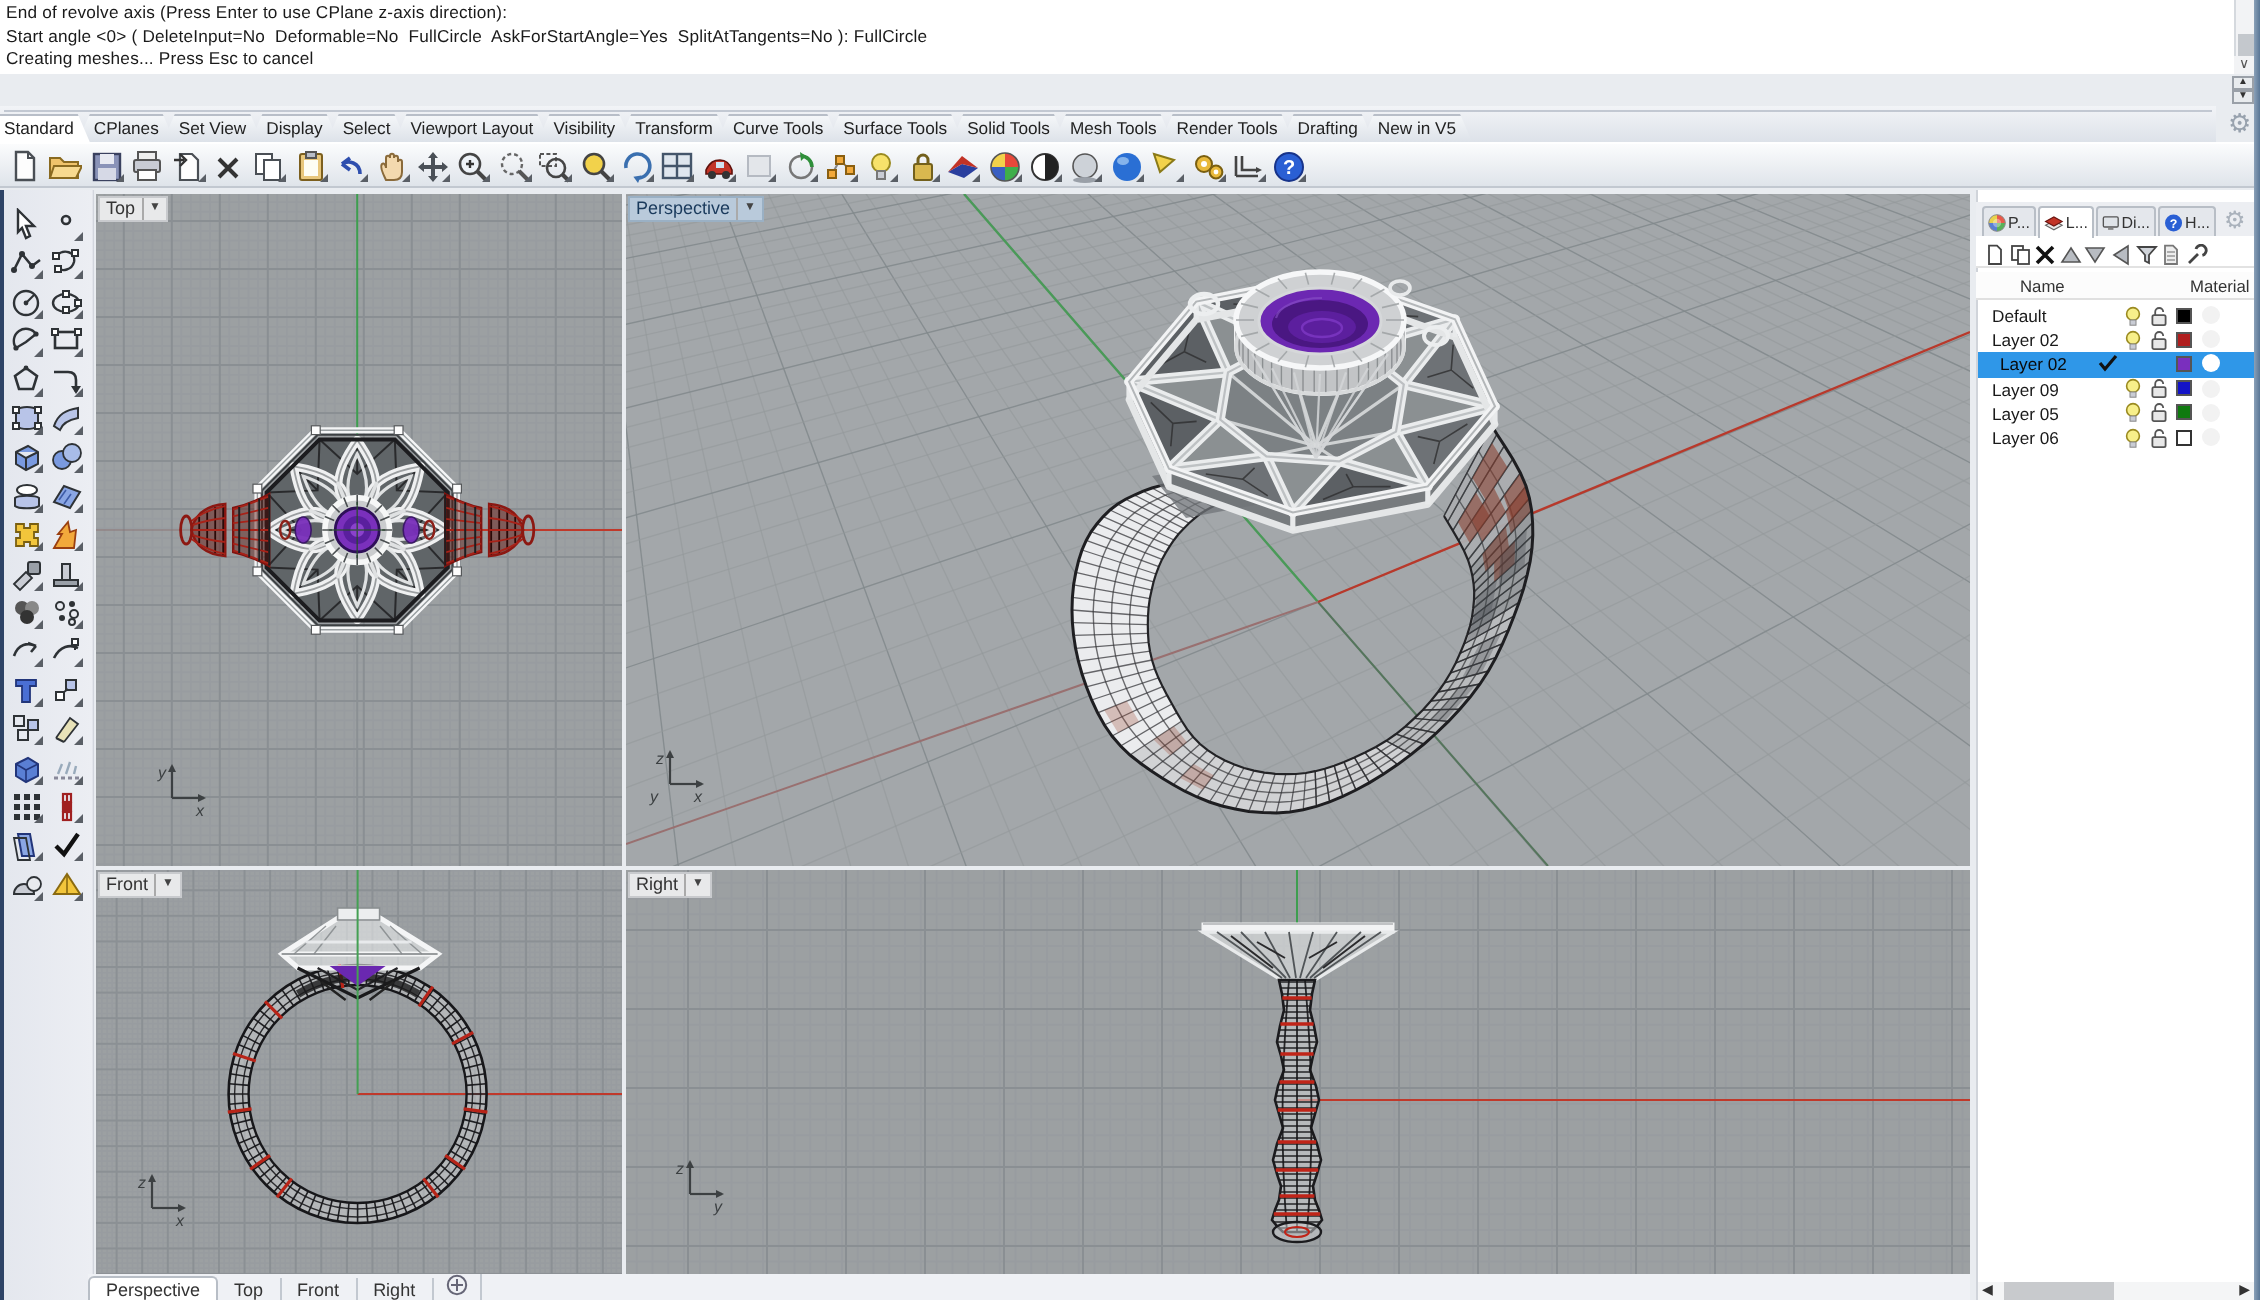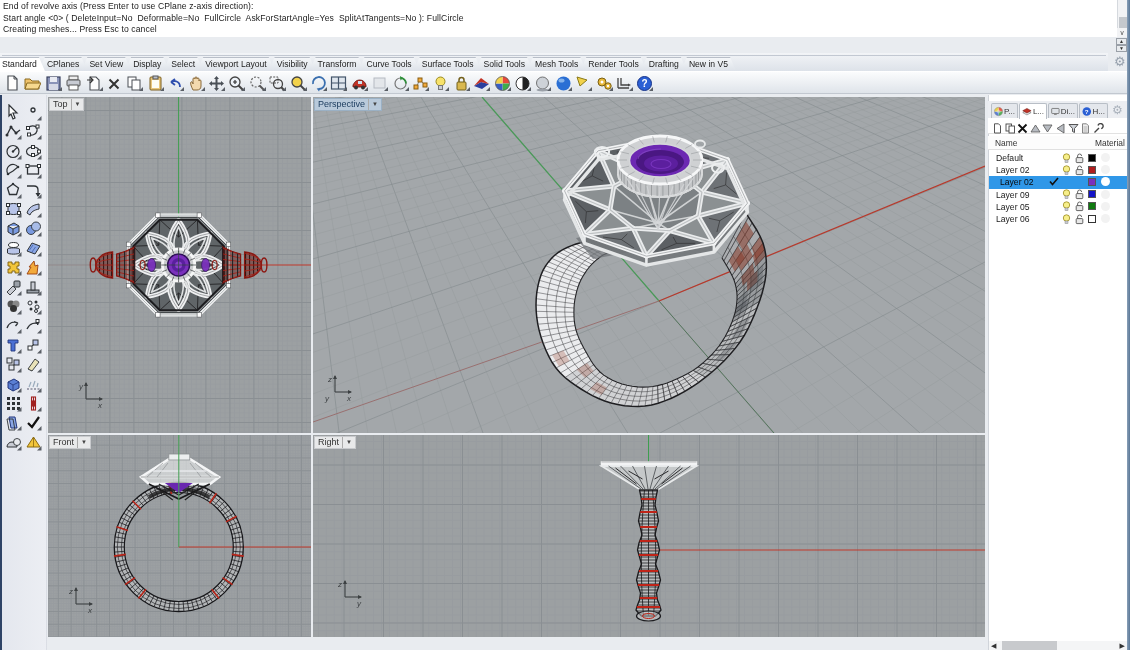--- a/index.html
+++ b/index.html
@@ -35,21 +35,21 @@
 .vtab.vactive{background:#fff;border:1px solid #b8bec6;border-bottom:none;border-radius:3px 3px 0 0;font-weight:normal}
 .vtab.vplus{padding:0 6px}
 #panel{position:absolute;left:988px;top:95px;width:139px;height:555px;background:#fff;border-left:1px solid #d0d4da}
 #ptabs{position:absolute;left:988px;top:101px;width:139px;height:17px;background:#eceef2}
 .ptab{position:absolute;top:2px;height:15px;background:#e4e7ec;border:1px solid #b8bec6;border-bottom:none;border-radius:2px 2px 0 0;font-size:8px;color:#333;display:flex;align-items:center;padding:0 2px;gap:1px}
 .ptab.pactive{background:#fff;height:16px;z-index:3}
 #pgear{position:absolute;left:1112px;top:103px;font-size:12px;color:#aab2bc}
 #ptoolbar{position:absolute;left:988px;top:118px;width:139px;height:16px;background:#fff;border-bottom:1px solid #e2e2e2}
 .pticon{position:absolute;top:2px}
 #phead{position:absolute;left:988px;top:136px;width:139px;height:14px;background:#fcfcfc;border-bottom:1px solid #e0e0e0;font-size:8.4px;color:#333}
-#phead .h1{position:absolute;left:7px;top:2px}
+#phead .h1{position:absolute;left:22px;top:2px}
 #phead .h2{position:absolute;left:107px;top:2px}
 .lrow{position:absolute;left:989px;width:138px;height:12.2px;font-size:8.6px;color:#1a1a1a}
 .lrow.sel{background:#2f97e8}
 .lname{position:absolute;left:7px;top:1px}
 .lrow.sel .lname{left:11px;color:#0a0a0a}
 .lbulb{position:absolute;left:73px;top:0.5px}
 .llock{position:absolute;left:86px;top:0.5px}
 .lchk{position:absolute;left:60px;top:1px}
 .lswatch{position:absolute;left:99px;top:1.5px;width:8px;height:8px}
 .lmat{position:absolute;left:112px;top:1px;width:9px;height:9px;border-radius:50%}
@@ -948,20 +948,24 @@
           <line x1="32" y1="162" x2="32" y2="146"></line>
           <line x1="32" y1="162" x2="48" y2="162"></line>
           <path d="M30 149 L32 145 L34 149" fill="#3c4042" stroke="none"></path>
           <path d="M45 160 L49 162 L45 164" fill="#3c4042" stroke="none"></path>
         </g>
         <text x="25" y="152" font-size="8" fill="#3c4042" font-style="italic">z</text>
         <text x="44" y="171" font-size="8" fill="#3c4042" font-style="italic">y</text>
 </svg>
       <div class="vplabel" style="left:1px">Right <span class="dd">▼</span></div>
     </div>
+<div id="vptabs"><div class="vtab vactive">Perspective</div><div class="vtab">Top</div><div class="vtab">Front</div><div class="vtab">Right</div><div class="vtab vplus"><svg width="11" height="11" viewBox="0 0 11 11">
+          <circle cx="5.5" cy="5.5" r="4.6" fill="none" stroke="#667" stroke-width="1"></circle>
+          <path d="M5.5 2.5 L5.5 8.5 M2.5 5.5 L8.5 5.5" stroke="#667" stroke-width="1"></path>
+        </svg></div></div>
 <div id="panel"></div>
 <div id="ptabs">
       <div class="ptab" style="left:3px;width:27px">
         <svg width="13" height="13" viewBox="0 0 13 13">
           <circle cx="6.5" cy="6.5" r="6" fill="#fff"></circle>
           <path d="M6.5 .5 A6 6 0 0 1 12.5 6.5 L6.5 6.5Z" fill="#e85a4a"></path>
           <path d="M12.5 6.5 A6 6 0 0 1 6.5 12.5 L6.5 6.5Z" fill="#58b158"></path>
           <path d="M6.5 12.5 A6 6 0 0 1 .5 6.5 L6.5 6.5Z" fill="#5a7fd4"></path>
           <path d="M.5 6.5 A6 6 0 0 1 6.5 .5 L6.5 6.5Z" fill="#e8d24b"></path>
           <circle cx="6.5" cy="6.5" r="3" fill="#fff" opacity="0.35"></circle>

